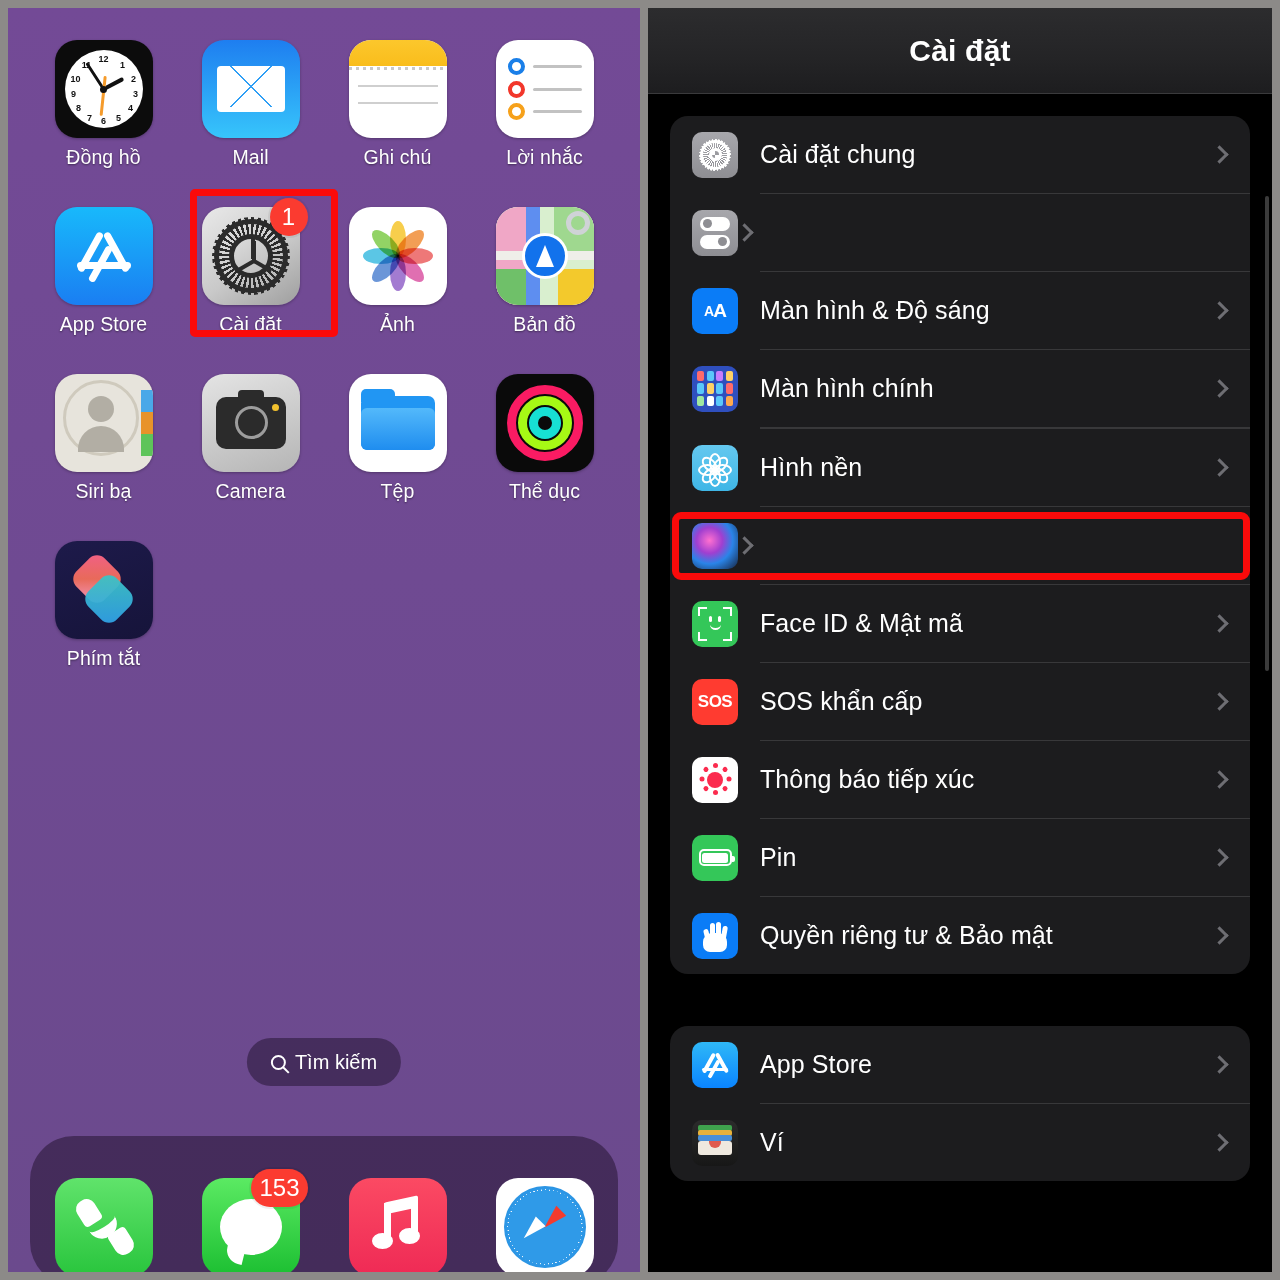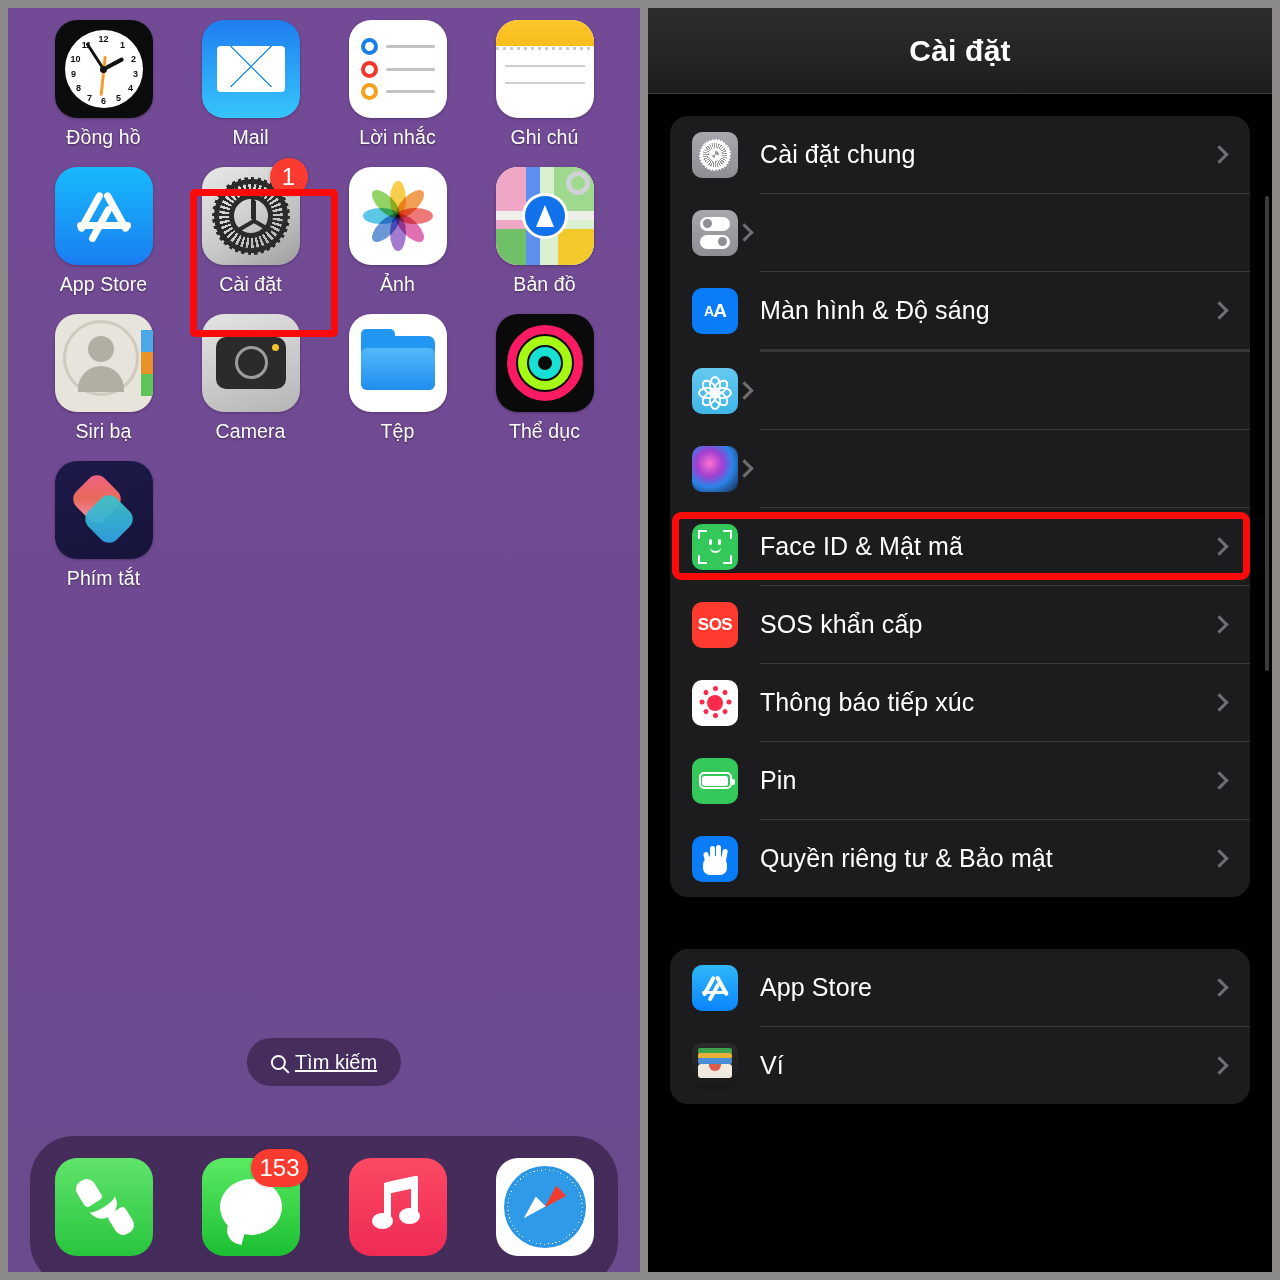--- a/index.html
+++ b/index.html
@@ -30,21 +30,21 @@
   .app .caption {
     margin-top: 8px; color: #fff; font-size: 19.5px; letter-spacing: .1px;
     text-shadow: 0 1px 2px rgba(0,0,0,.45); white-space: nowrap;
   }
   .badge {
     position: absolute; top: -9px; right: -8px; min-width: 38px; height: 38px;
     border-radius: 19px; background: #fb3b30; color: #fff;
     font-size: 24px; display: flex; align-items: center; justify-content: center;
     padding: 0 8px; z-index: 6; box-shadow: 0 0 0 2px rgba(0,0,0,.06);
   }
-  .iconwrap { position: relative; }
+  .iconwrap { position: relative; margin-top: 20px; }
 
   
   .ic-clock { background: #0c0c0c; display:flex; align-items:center; justify-content:center; }
   .clockface { width: 78px; height: 78px; border-radius: 50%; background: #fff; position: relative; }
   .clockface .num {
     position: absolute; font-size: 9px; color: #111; font-weight: 600;
     width: 12px; text-align: center; line-height: 12px;
   }
   .hand { position: absolute; background: #111; transform-origin: bottom center; border-radius: 2px; }
   .h-hour { width: 4px; height: 22px; left: 37px; top: 17px; transform: rotate(62deg); }
@@ -142,21 +142,21 @@
     background:linear-gradient(135deg,#f25f8a,#e86a5a,#f49fce);transform:rotate(45deg);}
   .sc-b{position:absolute;left:18px;top:22px;width:40px;height:40px;border-radius:11px;
     background:linear-gradient(135deg,#3ec6c0,#2f9ee8);transform:rotate(45deg);opacity:.95;}
 
   
   .searchpill {
     position:absolute; left:50%; transform:translateX(-50%); top:1030px;
     height: 48px; padding: 0 24px; border-radius: 24px;
     background: rgba(38,22,52,.55);
     display:flex; align-items:center; gap:9px;
-    color:#fff; font-size:20px;text-decoration:underline;
+    color:#fff; font-size:20px;
   }
   .mag { width:15px;height:15px;border:2.2px solid #fff;border-radius:50%;position:relative;display:inline-block;}
   .mag:after{content:"";position:absolute;right:-6px;bottom:-4px;width:8px;height:2.2px;background:#fff;transform:rotate(45deg);}
 
   
   .dock {
     position:absolute; left:22px; bottom:-14px; width:588px; height:150px;
     border-radius: 44px; background: rgba(45,26,60,.62);
     display:flex; align-items:flex-start; justify-content:space-around; padding-top:22px;
   }
@@ -326,48 +326,48 @@
         <div class="iconwrap">
           <div class="icon ic-mail">
               <div class="envelope"></div>
             </div>
         </div>
         <div class="caption">Mail</div>
       </div>
 
       <div class="app">
         <div class="iconwrap">
-          <div class="icon ic-rem">
-            <div class="rem-row">
-                <span class="rem-dot" style="border-color:#1a7fe8;"></span>
-                <span class="rem-line"></span>
-              </div>
-            <div class="rem-row">
-                <span class="rem-dot" style="border-color:#f2372b;"></span>
-                <span class="rem-line"></span>
-              </div>
-            <div class="rem-row">
-                <span class="rem-dot" style="border-color:#f6a11b;"></span>
-                <span class="rem-line"></span>
-              </div>
-          </div>
-        </div>
-        <div class="caption">Lời nhắc</div>
-      </div>
-
-      <div class="app">
-        <div class="iconwrap">
           <div class="icon ic-notes">
             <div class="notes-top"></div>
               <div class="notes-dots"></div>
             <div class="notes-line"></div>
               <div class="notes-line"></div>
           </div>
         </div>
         <div class="caption">Ghi chú</div>
+      </div>
+
+      <div class="app">
+        <div class="iconwrap">
+          <div class="icon ic-rem">
+            <div class="rem-row">
+                <span class="rem-dot" style="border-color:#1a7fe8;"></span>
+                <span class="rem-line"></span>
+              </div>
+            <div class="rem-row">
+                <span class="rem-dot" style="border-color:#f2372b;"></span>
+                <span class="rem-line"></span>
+              </div>
+            <div class="rem-row">
+                <span class="rem-dot" style="border-color:#f6a11b;"></span>
+                <span class="rem-line"></span>
+              </div>
+          </div>
+        </div>
+        <div class="caption">Lời nhắc</div>
       </div>
 
       <div class="app">
         <div class="iconwrap">
           <div class="icon ic-appstore">
             <div class="as-glyph">
               <span class="as-bar" style="left:14px;top:2px;width:7px;height:44px;transform:rotate(29deg);"></span>
               <span class="as-bar" style="left:40px;top:2px;width:7px;height:44px;transform:rotate(-29deg);"></span>
               <span class="as-bar" style="left:24px;top:16px;width:7px;height:40px;transform:rotate(29deg);"></span>
               <span class="as-bar" style="left:4px;top:34px;width:54px;height:7px;"></span>
@@ -581,37 +581,58 @@
         </div>
         <div class="sep"></div>
 
         <div class="row">
           <div class="ricon si-display"><span class="small">A</span>A</div>
           <div class="rlabel">Màn hình &amp; Độ sáng</div>
           <span class="chev"></span>
         </div>
         <div class="sep"></div>
 
+        <div class="row">
+          <div class="ricon si-home">
+            <span class="hgrid">
+              <i style="background:#ff6b6b"></i>
+                <i style="background:#5ac8fa"></i>
+                <i style="background:#c77dff"></i>
+                <i style="background:#ffd166"></i>
+              <i style="background:#5ac8fa"></i>
+                <i style="background:#ffd166"></i>
+                <i style="background:#5ac8fa"></i>
+                <i style="background:#ff6b6b"></i>
+              <i style="background:#a0e7a0"></i>
+                <i style="background:#ffffff"></i>
+                <i style="background:#5ac8fa"></i>
+                <i style="background:#ffa94d"></i>
+            </span>
+          </div>
+          <div class="rlabel">Màn hình chính</div>
+          <span class="chev"></span>
+        </div>
         <div class="sep"></div>
 
         <div class="sep"></div>
 
         <div class="row">
           <div class="ricon si-wall">
             <span class="wl">
               <i style="transform:rotate(0deg);"></i>
                 <i style="transform:rotate(45deg);"></i>
               <i style="transform:rotate(90deg);"></i>
                 <i style="transform:rotate(135deg);"></i>
               <i style="transform:rotate(180deg);"></i>
                 <i style="transform:rotate(225deg);"></i>
               <i style="transform:rotate(270deg);"></i>
                 <i style="transform:rotate(315deg);"></i>
             </span>
           </div>
+          <div class="rlabel">Hình nền</div>
           <span class="chev"></span>
         </div>
         <div class="sep"></div>
 
         <div class="row">
           <div class="ricon si-siri"></div>
           <span class="chev"></span>
         </div>
         <div class="sep"></div>
 

